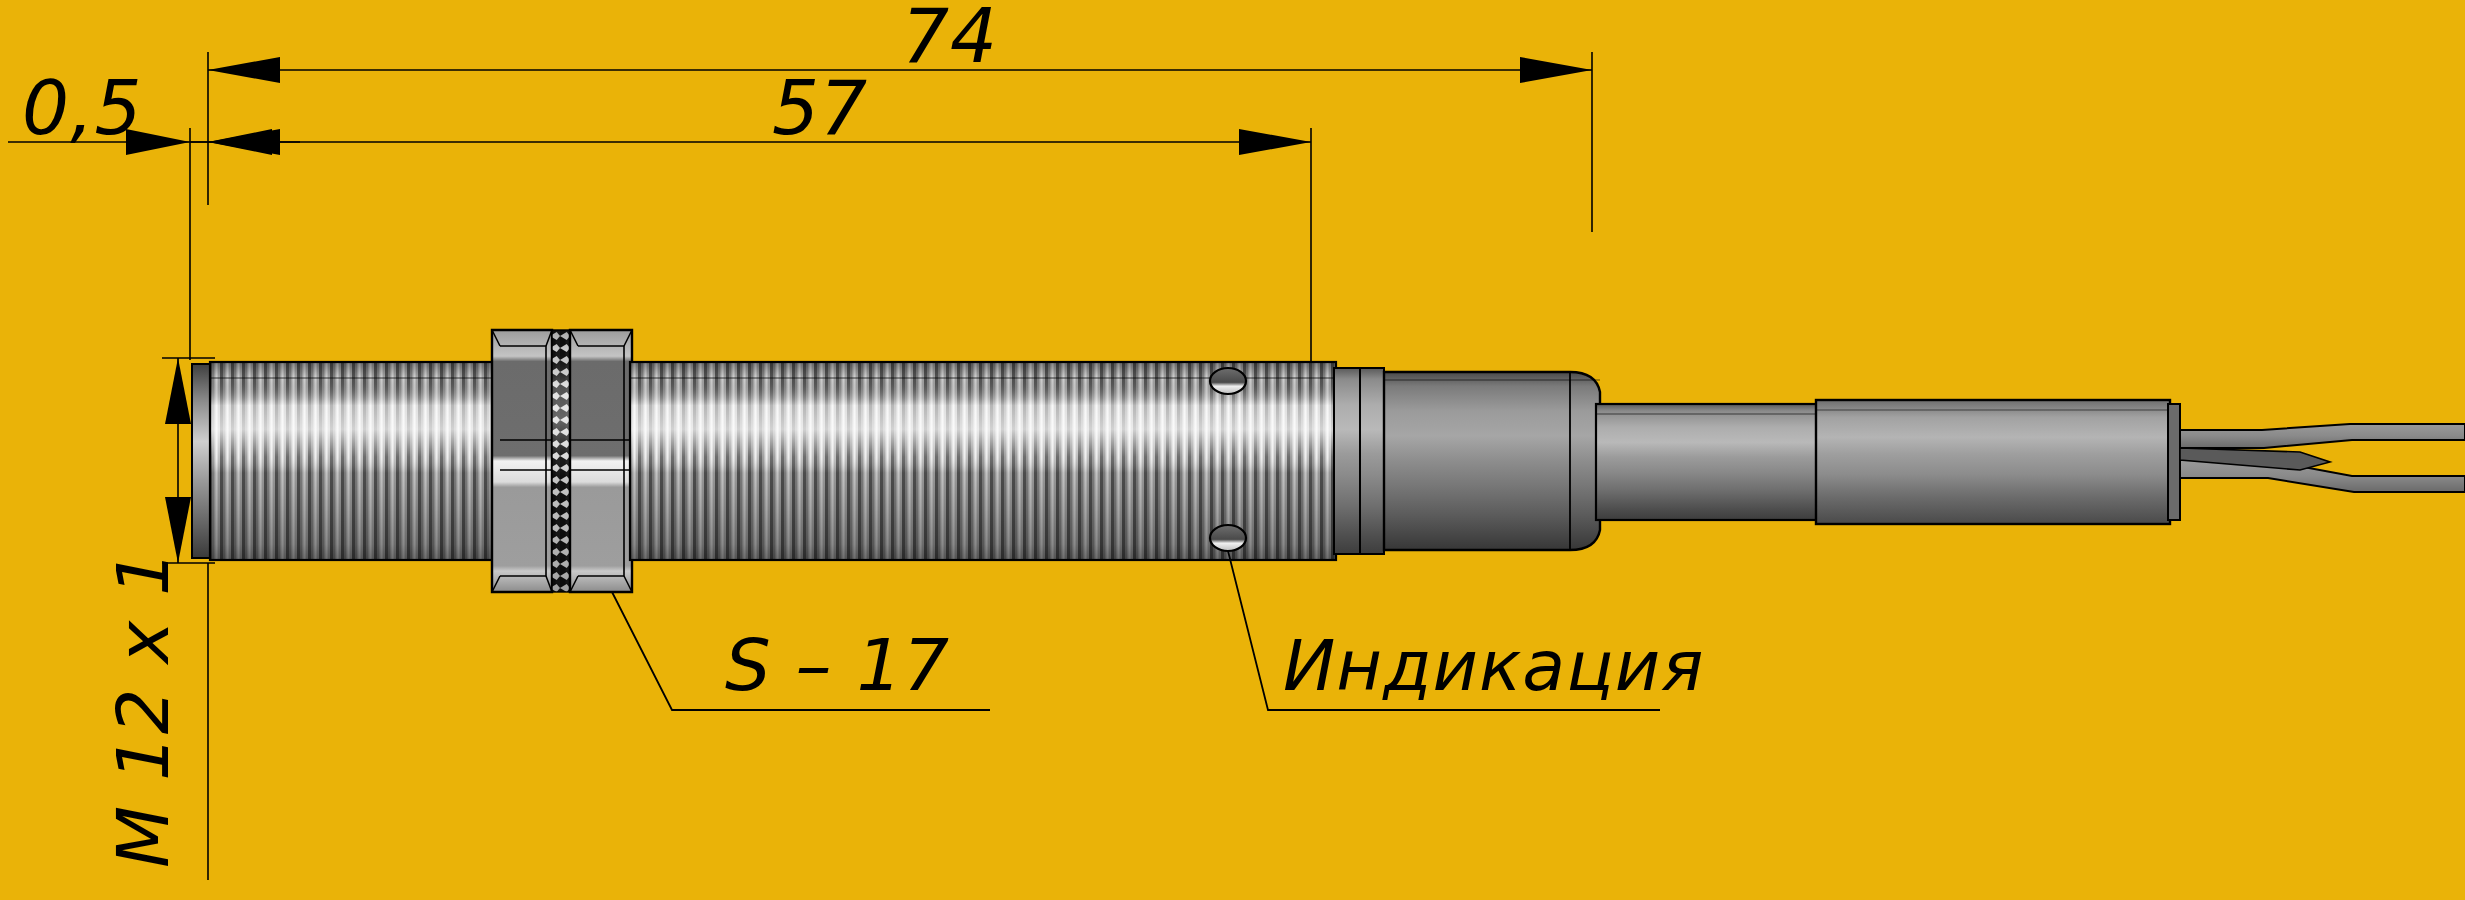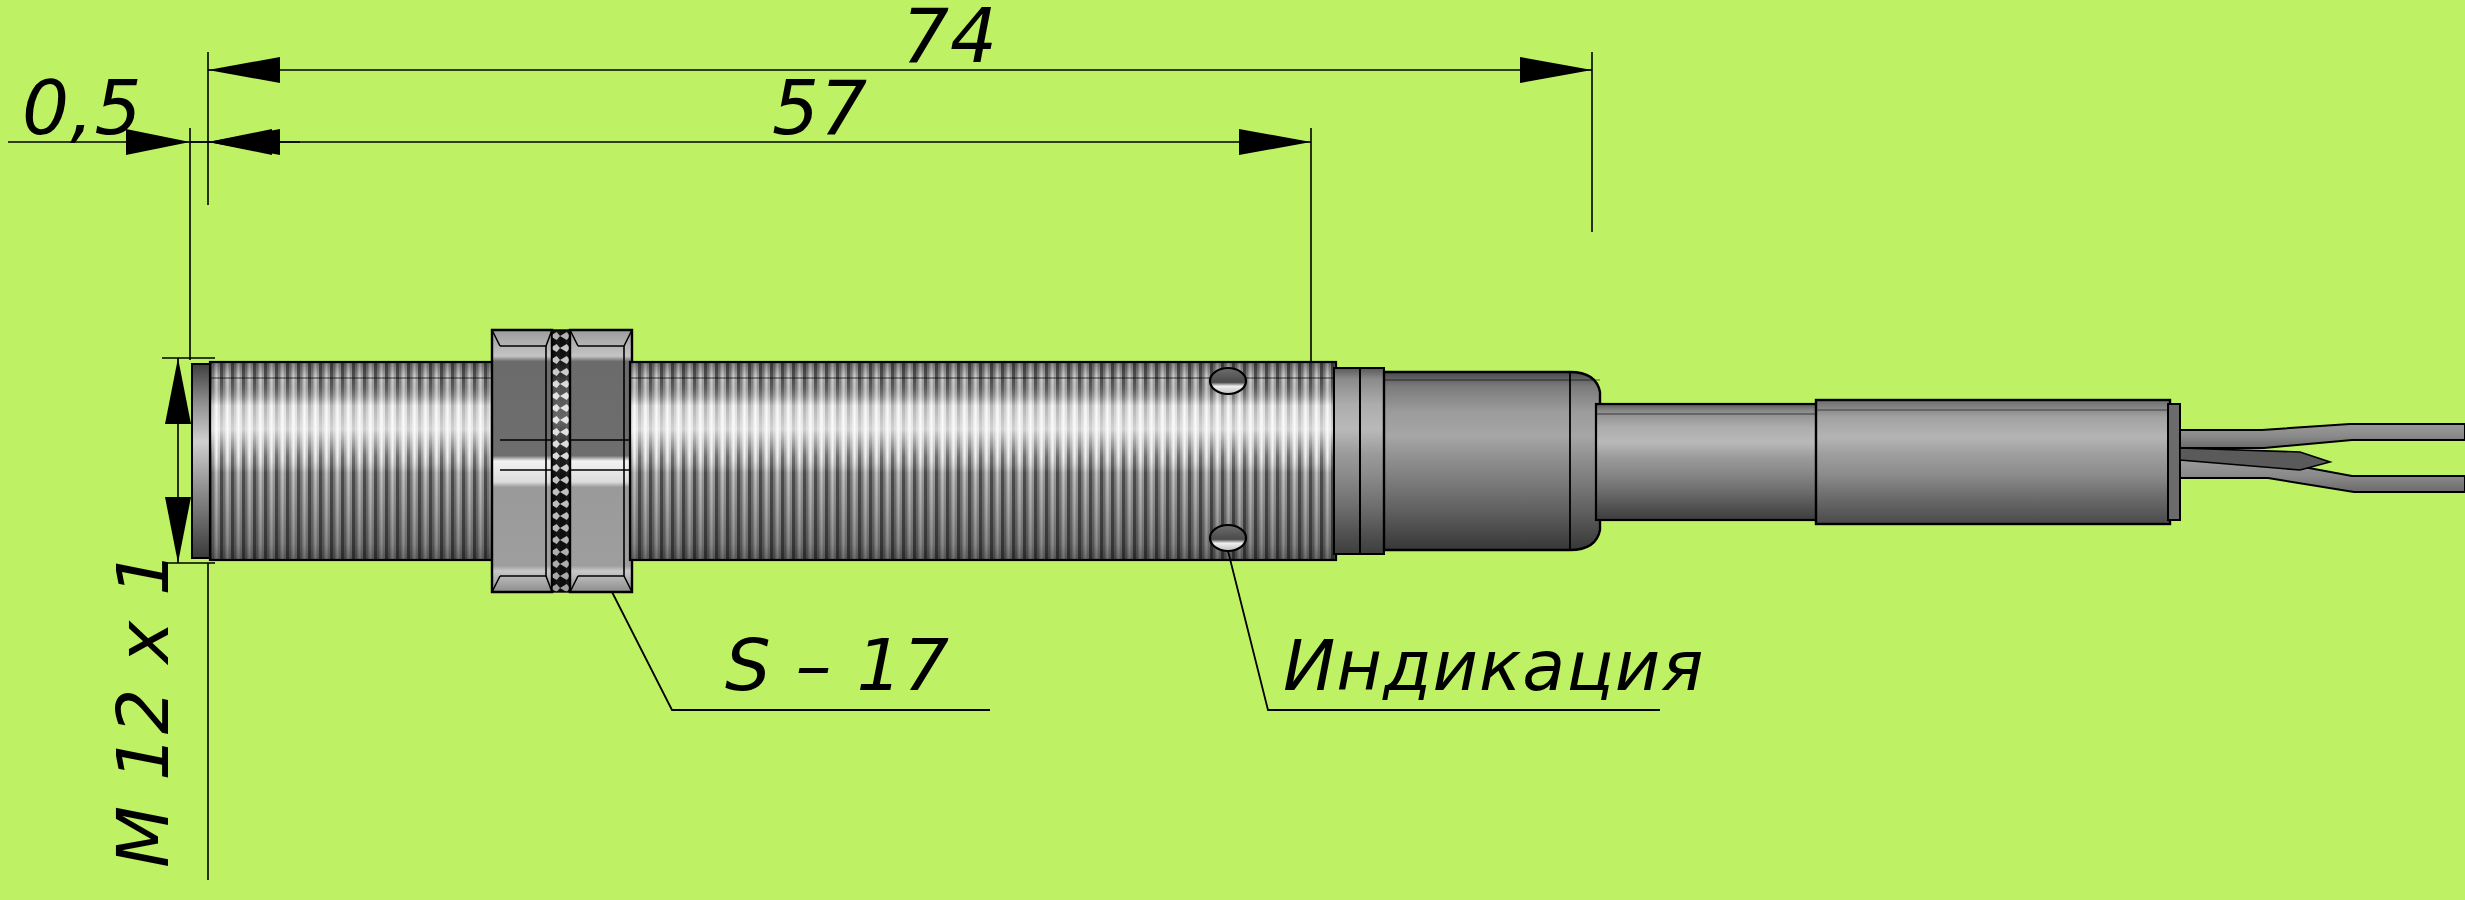--- a/index.html
+++ b/index.html
@@ -1,17 +1,17 @@
 <!DOCTYPE html>
 <html><head>
 <meta charset="utf-8">
 <style>
   html,body{margin:0;padding:0;background:#ffffff;}
   body{width:2465px;height:900px;overflow:hidden;font-family:"DejaVu Sans",sans-serif;}
-  #stage{position:relative;width:2465px;height:900px;background:#bef264;}
+  #stage{position:relative;width:2465px;height:900px;background:#eab308;}
   svg#dwg{position:absolute;left:0;top:0;width:2465px;height:900px;display:block;}
   .dimtext{
     font-family:"DejaVu Sans",sans-serif;
     font-style:italic;
     font-weight:400;
     fill:#000;
     letter-spacing:1px;
   }
 </style>
 </head>

